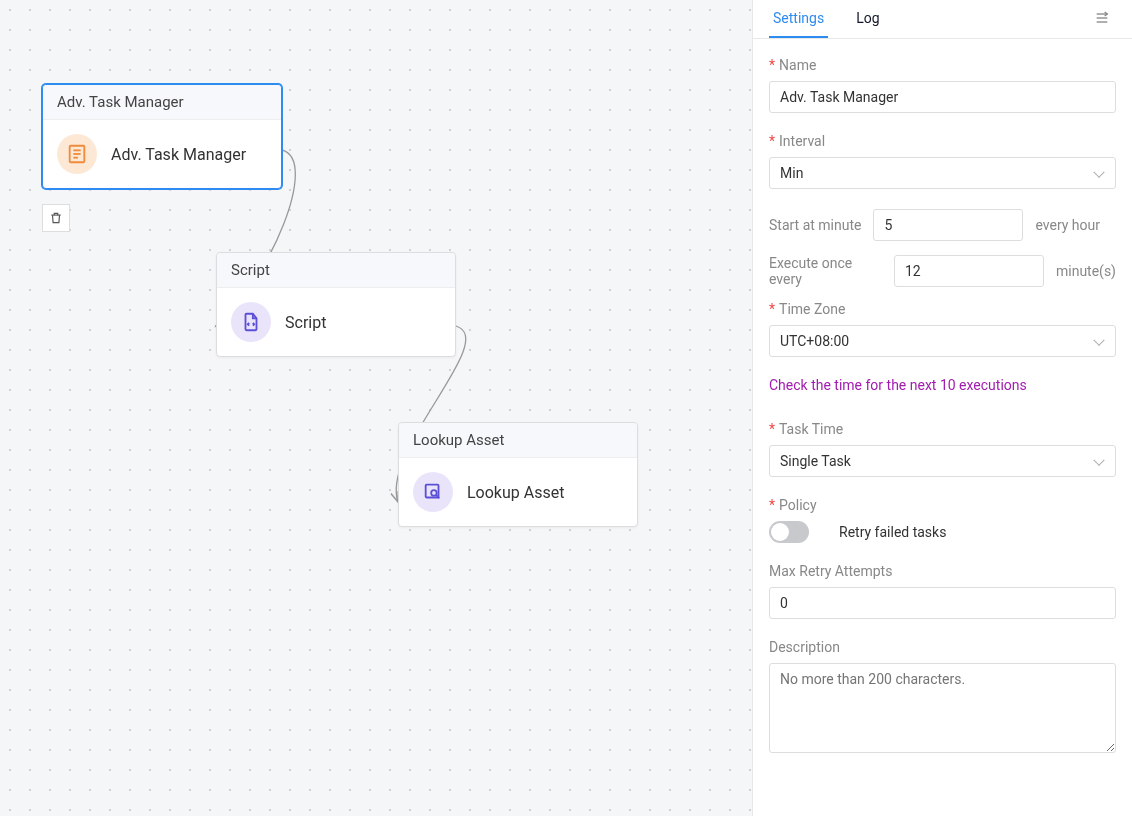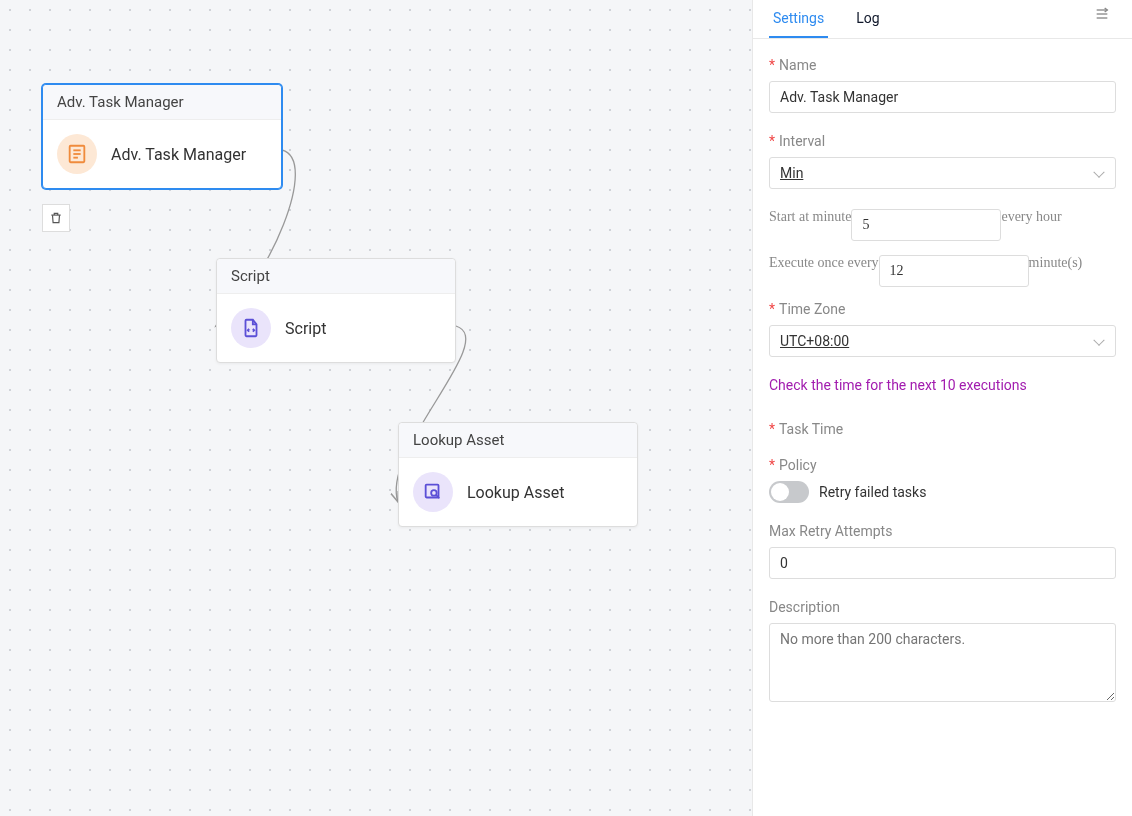--- a/index.html
+++ b/index.html
@@ -14,39 +14,39 @@
 .node { position: absolute; width: 240px; background: #fff; border: 1px solid #ddd; border-radius: 4px; box-shadow: 0 1px 3px rgba(0,0,0,0.05); }
 .node.selected { border-color: #2e8bf0; box-shadow: 0 0 0 1px #2e8bf0; }
 .node-header { padding: 8px 14px; font-size: 15px; color: #444; background: #f7f8fb; border-bottom: 1px solid #eee; border-radius: 4px 4px 0 0; }
 .node-body { display: flex; align-items: center; padding: 14px; gap: 14px; font-size: 16px; color: #333; }
 .node-icon { width: 40px; height: 40px; border-radius: 50%; display: flex; align-items: center; justify-content: center; }
 .node-icon.orange { background: #fde8d5; }
 .node-icon.purple { background: #eae4fb; }
 .delete-btn { position: absolute; width: 28px; height: 28px; background: #fff; border: 1px solid #ddd; display: flex; align-items: center; justify-content: center; cursor: pointer; }
 svg.edges { position: absolute; inset: 0; width: 100%; height: 100%; pointer-events: none; }
 .panel { width: 380px; background: #fff; border-left: 1px solid #e8e8e8; display: flex; flex-direction: column; }
-.panel-tabs { display: flex; align-items: flex-start; padding: 0 16px; border-bottom: 1px solid #e8e8e8; position: relative; }
+.panel-tabs { display: flex; align-items: center; padding: 0 16px; border-bottom: 1px solid #e8e8e8; position: relative; }
 .tab { padding: 10px 4px; margin-right: 24px; color: #0f172a; cursor: pointer; border-bottom: 2px solid transparent; }
 .tab.active { color: #2e8bf0; border-bottom-color: #2e8bf0; }
 .collapse-btn { margin-left: auto; cursor: pointer; color: #888; padding: 6px; }
 .panel-body { padding: 18px 16px; overflow-y: auto; flex: 1; }
 .field { margin-bottom: 20px; }
 .field-label { display: block; color: #888; margin-bottom: 8px; }
 .field-label .req { color: #f04848; margin-right: 4px; }
 .input, .select, .textarea { width: 100%; border: 1px solid #ddd; border-radius: 3px; padding: 7px 10px; font-size: 14px; font-family: inherit; color: #333; background: #fff; }
-.select { position: relative; cursor: pointer; text-decoration: underline; }
+.select { position: relative; cursor: pointer; }
 .select::after { content: ""; position: absolute; right: 12px; top: 50%; width: 7px; height: 7px; border-right: 1px solid #aaa; border-bottom: 1px solid #aaa; transform: translateY(-60%) rotate(45deg); }
-.textarea { resize: vertical; height: 79px; }
-.row { display: flex; margin-bottom: 14px; font-family: Liberation Serif, serif; }
+.textarea { resize: vertical; height: 90px; }
+.row { display: flex; align-items: center; gap: 12px; margin-bottom: 14px; }
 .row .input.small { width: 150px; }
 .row-label { color: #888; }
 .link { color: #a21caf; cursor: pointer; }
 .switch { width: 40px; height: 22px; border-radius: 11px; background: #c7c9cc; position: relative; cursor: pointer; }
 .switch::after { content: ""; position: absolute; width: 18px; height: 18px; border-radius: 50%; background: #fff; top: 2px; left: 2px; }
-.switch-row { display: flex; align-items: center; gap: 10px; }
+.switch-row { display: flex; align-items: center; gap: 30px; }
 </style>
 </head>
 <body>
 
 <div class="app">
   <div class="canvas">
     <svg class="edges">
       <defs>
         <marker id="arrow" markerWidth="10" markerHeight="10" refX="8" refY="5" orient="auto">
           <path d="M0,2 L8,5 L0,8" fill="none" stroke="#999" stroke-width="1.2"></path>
@@ -64,21 +64,21 @@
               <rect x="4" y="3" width="16" height="18" rx="1"></rect>
               <line x1="8" y1="8" x2="16" y2="8"></line>
               <line x1="8" y1="12" x2="16" y2="12"></line>
               <line x1="8" y1="16" x2="13" y2="16"></line>
             </svg>
         </div>
         <span>Adv. Task Manager</span>
       </div>
     </div>
 
-    <div class="node" style="left:216px; top:258px">
+    <div class="node" style="left:216px; top:252px">
       <div class="node-header">Script</div>
       <div class="node-body">
         <div class="node-icon purple">
           <svg width="22" height="22" viewBox="0 0 24 24" fill="none" stroke="#5b4fd6" stroke-width="2">
               <path d="M14 3H7a1 1 0 0 0-1 1v16a1 1 0 0 0 1 1h10a1 1 0 0 0 1-1V8l-4-5z"></path>
               <path d="M14 3v5h4"></path>
               <path d="M10 13l-1.5 1.5L10 16"></path>
               <path d="M14 13l1.5 1.5L14 16"></path>
             </svg>
         </div>
@@ -150,20 +150,21 @@
         <label class="field-label"><span class="req">*</span><span>Time Zone</span></label>
         <div class="select"><span>UTC+08:00</span></div>
       </div>
 
       <div class="field">
         <span class="link">Check the time for the next 10 executions</span>
       </div>
 
       <div class="field" style="margin-top:28px">
         <label class="field-label"><span class="req">*</span><span>Task Time</span></label>
+        <div class="select"><span>Single Task</span></div>
       </div>
 
       <div class="field">
         <label class="field-label"><span class="req">*</span><span>Policy</span></label>
         <div class="switch-row">
           <div class="switch"></div>
           <span>Retry failed tasks</span>
         </div>
       </div>
 

